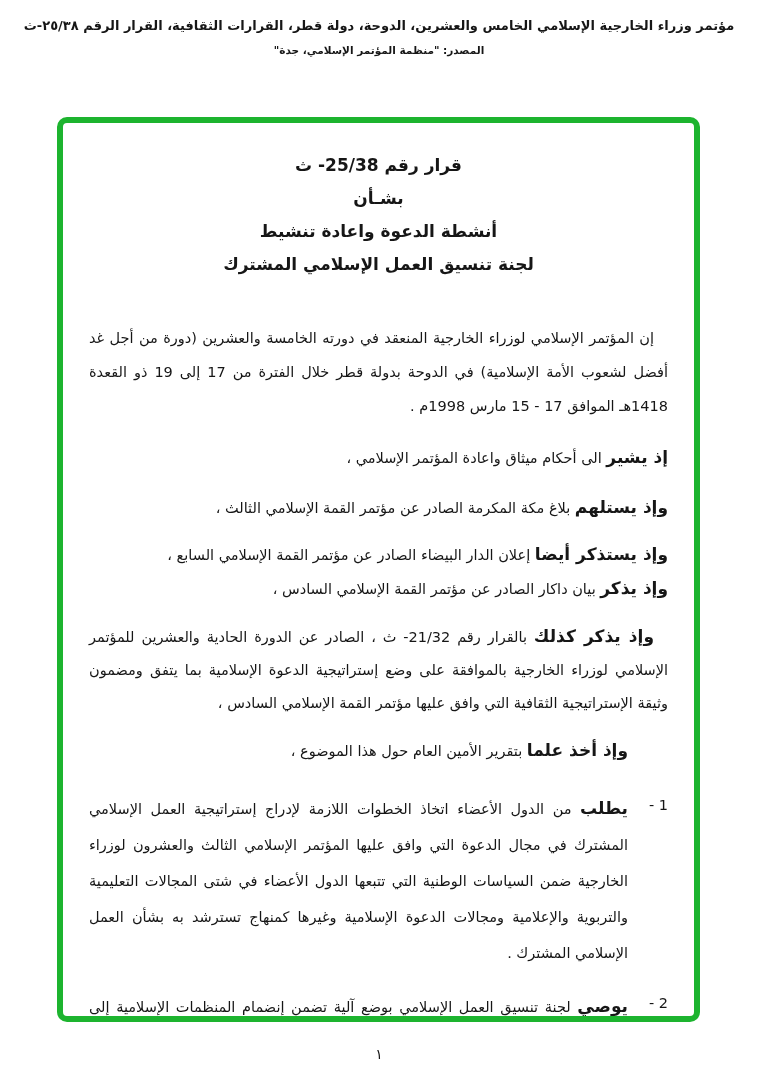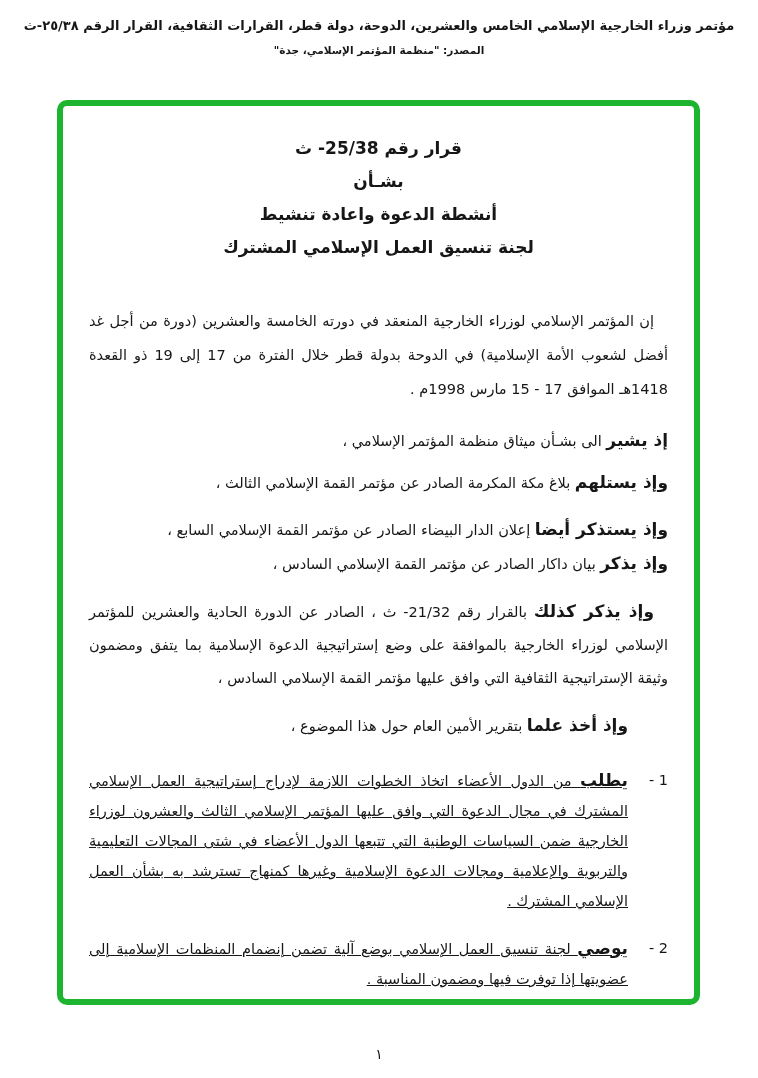--- a/index.html
+++ b/index.html
@@ -28,21 +28,21 @@
     font-size: 13px;
     line-height: 20px;
   }
   .doc-header .source {
     font-size: 10.5px;
     line-height: 16px;
     margin-top: 6px;
   }
   .frame {
     position: absolute;
-    top: 100px;
+    top: 117px;
     left: 57px;
     width: 643px;
     height: 905px;
     box-sizing: border-box;
     border: 6px solid #1db42f;
     border-radius: 10px;
     background: #ffffff;
     padding: 16px 26px 0 26px;
     overflow: hidden;
   }
@@ -65,43 +65,42 @@
   .clause {
     font-size: 14.5px;
     line-height: 33px;
     text-align: justify;
   }
   .lead {
     font-weight: bold;
     font-size: 17px;
   }
   .c1 { margin-top: 18px; }
-  .c2 { margin-top: 8px; }
+  .c2 { margin-top: 16px; }
   .c3 { margin-top: 0px; }
   .c4 { margin-top: 13px; }
   .c5 { margin-top: 14px; text-indent: 14px; }
   .c6 { margin-top: 14px; text-indent: 40px; }
   .item {
     display: flex;
     align-items: flex-start;
   }
   .i1 { margin-top: 22px; }
   .i2 { margin-top: 17px; }
   .item .num {
     flex: 0 0 40px;
     width: 40px;
     font-size: 14.5px;
     line-height: 30px;
   }
   .item .itext {
     flex: 1;
     font-size: 14.5px;
-    line-height: 30px;
+    line-height: 36px;
     text-align: justify;
-    text-decoration: underline;
   }
   .page-num {
     position: absolute;
     bottom: 16px;
     right: 0;
     left: 0;
     text-align: center;
     font-size: 14px;
   }
 </style>
@@ -117,21 +116,21 @@
   <div class="title-block">
     <div class="t-line">قرار رقم 25/38- ث</div>
     <div class="t-line">بشـأن</div>
     <div class="t-line">أنشطة الدعوة واعادة تنشيط</div>
     <div class="t-line">لجنة تنسيق العمل الإسلامي المشترك</div>
   </div>
 
   <div class="preamble">إن المؤتمر الإسلامي لوزراء الخارجية المنعقد في دورته الخامسة والعشرين (دورة من أجل غد أفضل لشعوب الأمة الإسلامية) في الدوحة بدولة قطر خلال الفترة من 17 إلى 19 ذو القعدة 1418هـ الموافق ‭15 - 17‬ مارس 1998م .</div>
 
   <div class="clause c1">
-    <span class="lead">إذ يشير</span><span> الى بشـأن ميثاق منظمة المؤتمر الإسلامي ،</span>
+    <span class="lead">إذ يشير</span><span> الى أحكام ميثاق واعادة المؤتمر الإسلامي ،</span>
   </div>
   <div class="clause c2">
     <span class="lead">وإذ يستلهم</span><span> بلاغ مكة المكرمة الصادر عن مؤتمر القمة الإسلامي الثالث ،</span>
   </div>
   <div class="clause c4">
     <span class="lead">وإذ يستذكر أيضا</span><span> إعلان الدار البيضاء الصادر عن مؤتمر القمة الإسلامي السابع ،</span>
   </div>
   <div class="clause c3">
     <span class="lead">وإذ يذكر</span><span> بيان داكار الصادر عن مؤتمر القمة الإسلامي السادس ،</span>
   </div>

